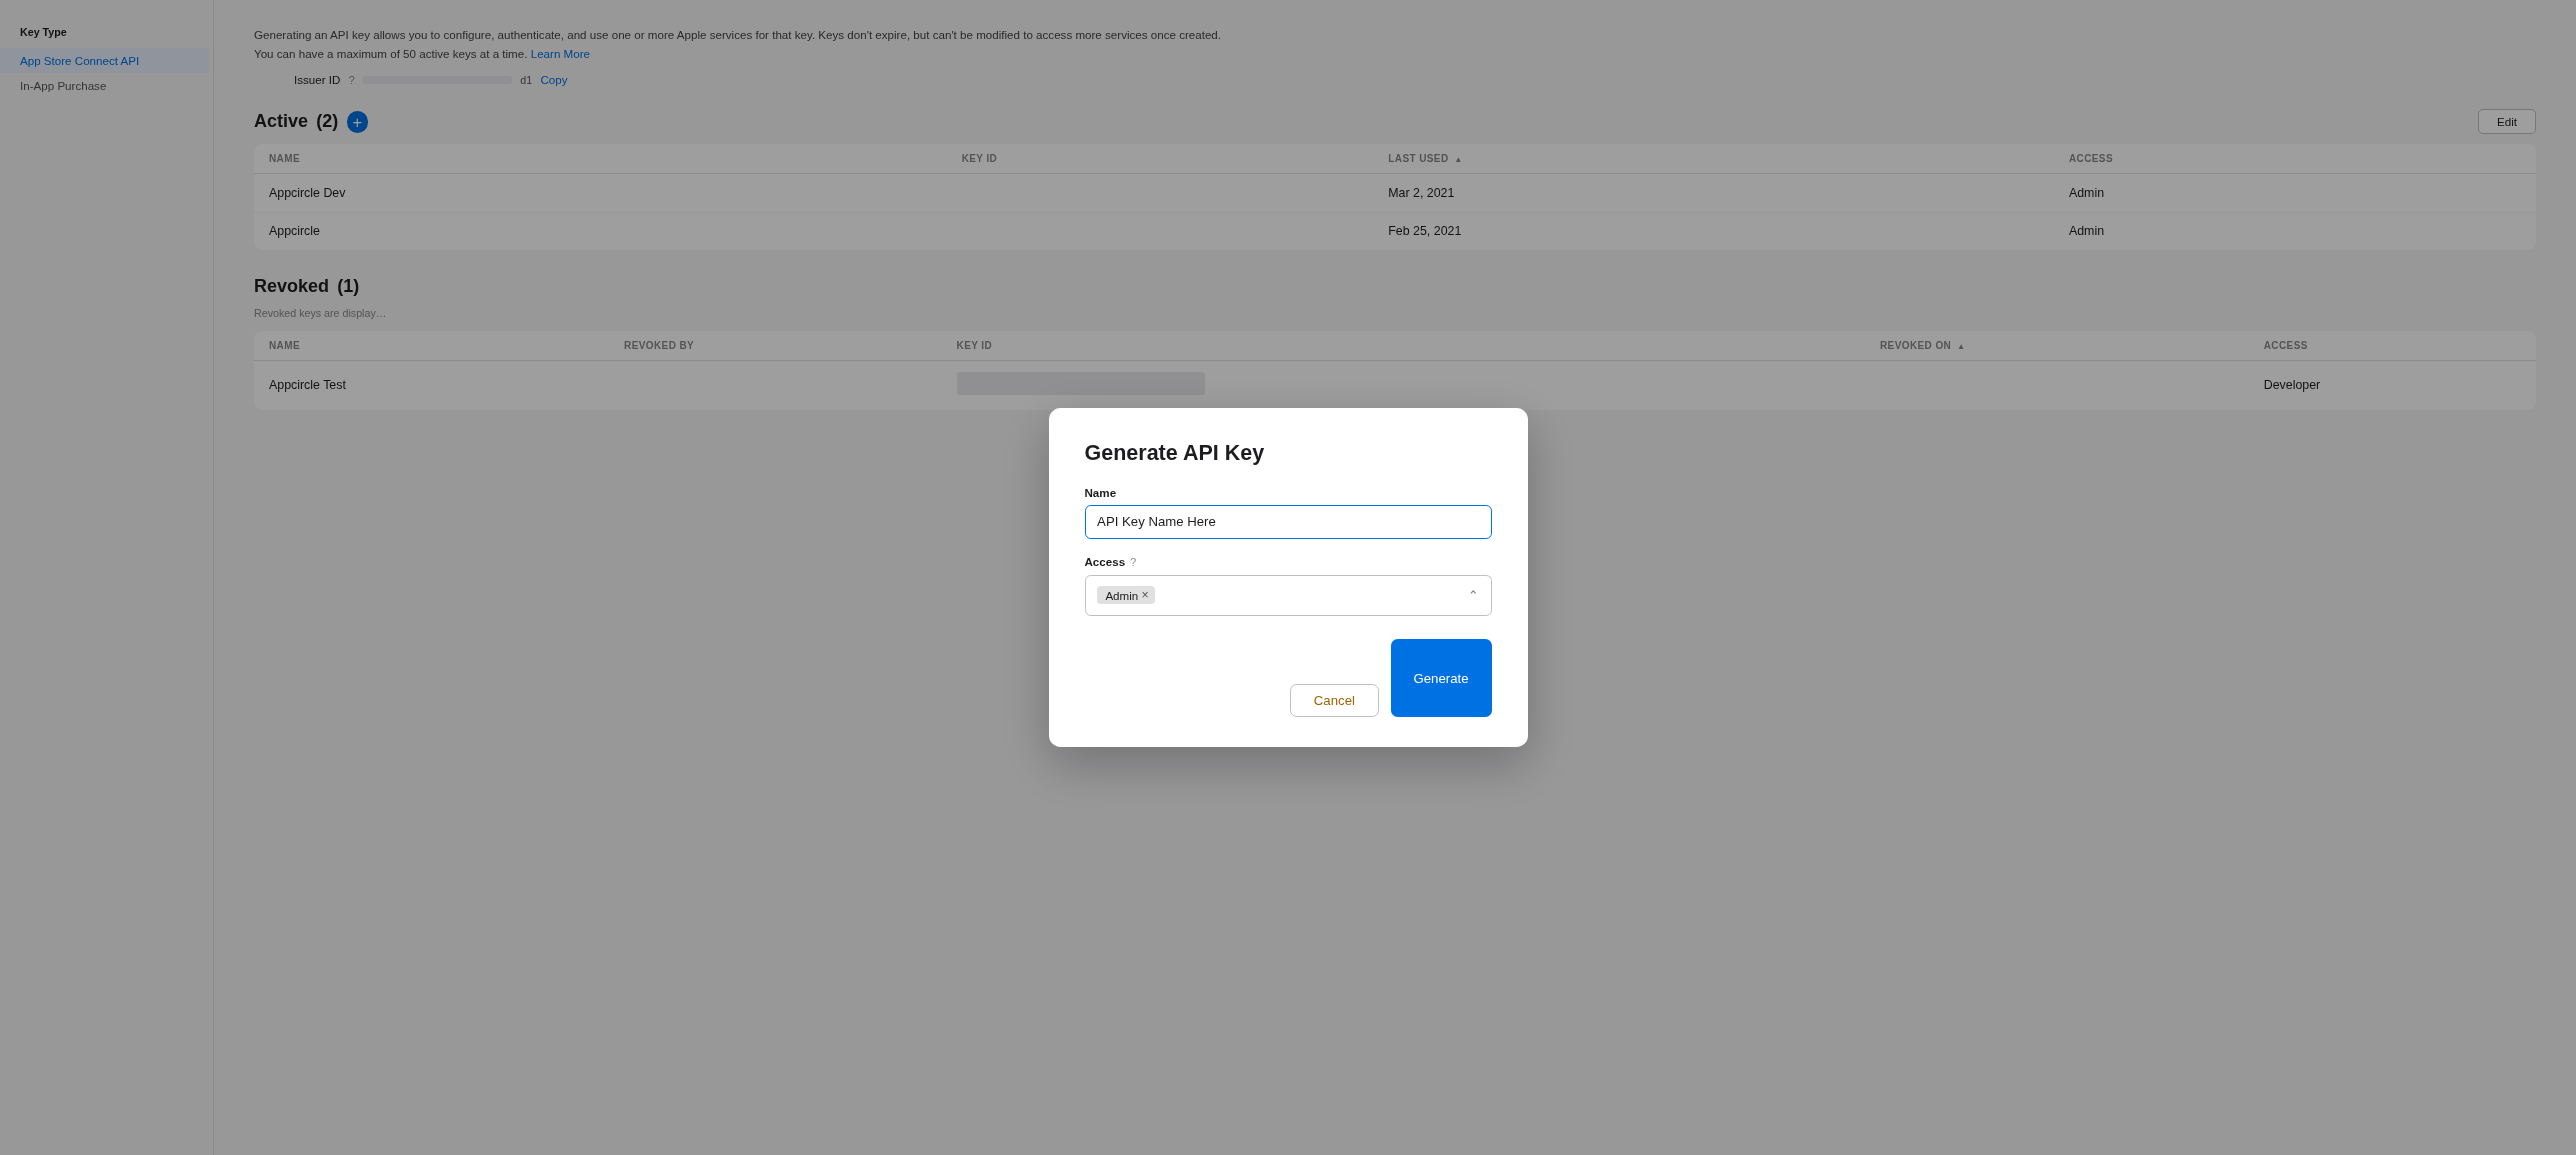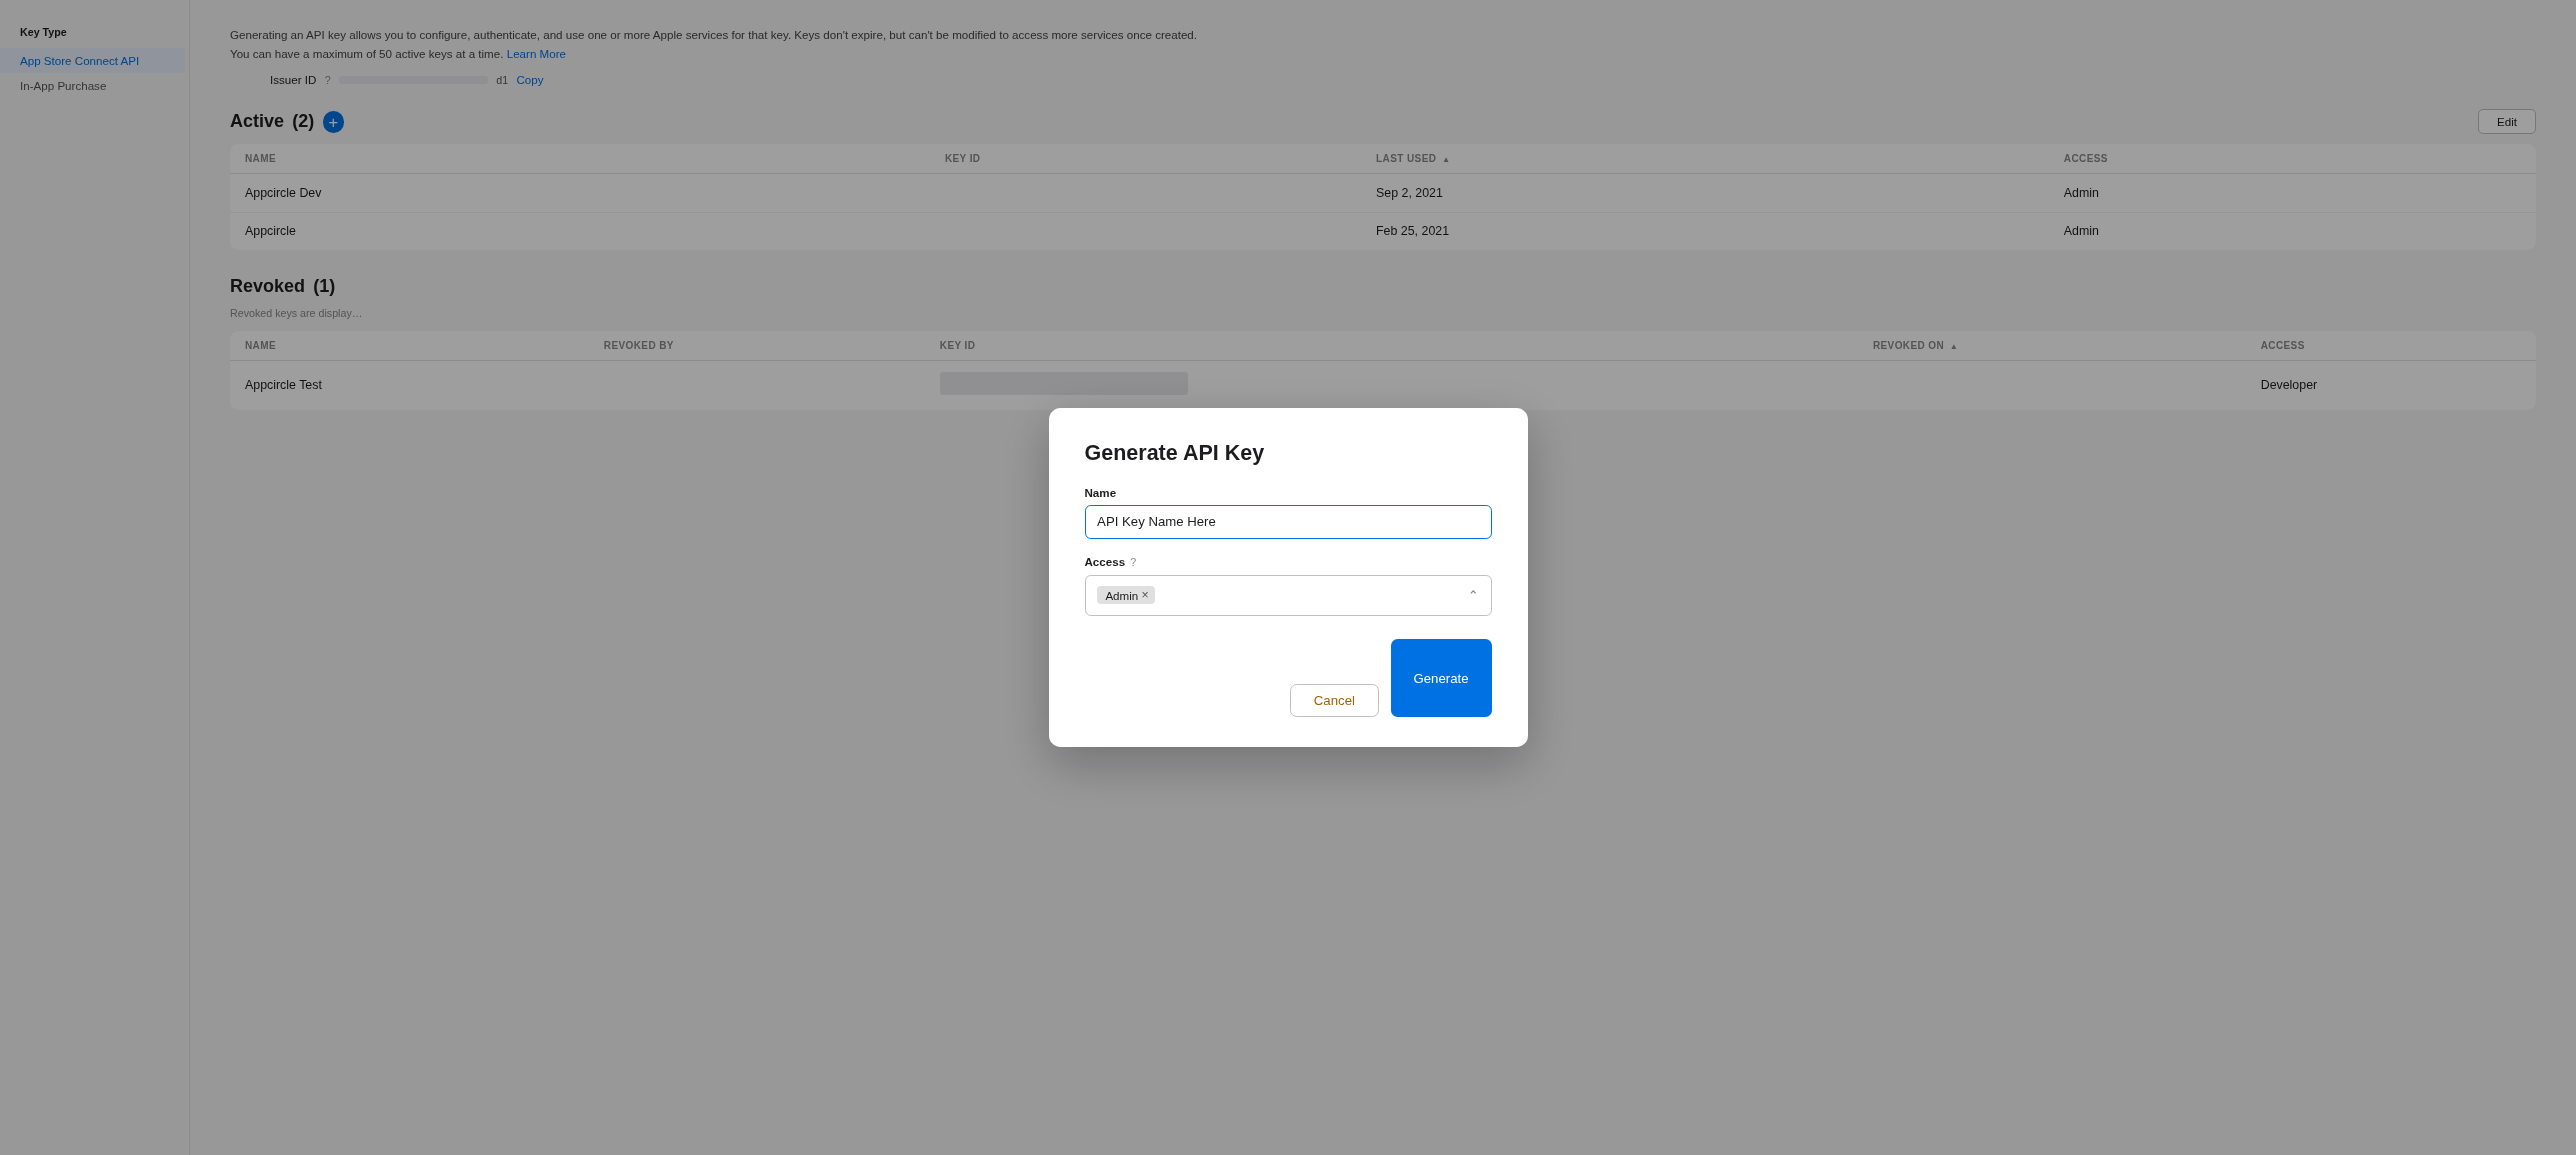--- a/index.html
+++ b/index.html
@@ -49,21 +49,21 @@
       color: #0071e3;
       border-bottom: 2.5px solid #0071e3;
       font-weight: 500;
     }
     .content-area {
       display: flex;
       flex: 1;
       padding: 0;
     }
     .sidebar {
-      width: 190px;
+      width: 214px;
       background: #f5f5f7;
       padding: 23px 4px 0 0;
       border-right: 0.8px solid #e0e0e0;
       min-height: calc(100vh - 66px);
     }
     .sidebar-section-title {
       font-size: 10.7px;
       font-weight: 700;
       color: #1d1d1f;
       padding: 3.3px 20px 10px 20px;
@@ -374,21 +374,21 @@
               <span>LAST USED</span>
               <span class="sort-icon">▲</span>
             </th>
             <th>ACCESS</th>
           </tr>
         </thead>
         <tbody>
           <tr>
             <td>Appcircle Dev</td>
             <td></td>
-            <td>Sep 2, 2021</td>
+            <td>Mar 2, 2021</td>
             <td>Admin</td>
           </tr>
           <tr>
             <td>Appcircle</td>
             <td></td>
             <td>Feb 25, 2021</td>
             <td>Admin</td>
           </tr>
         </tbody>
       </table>

